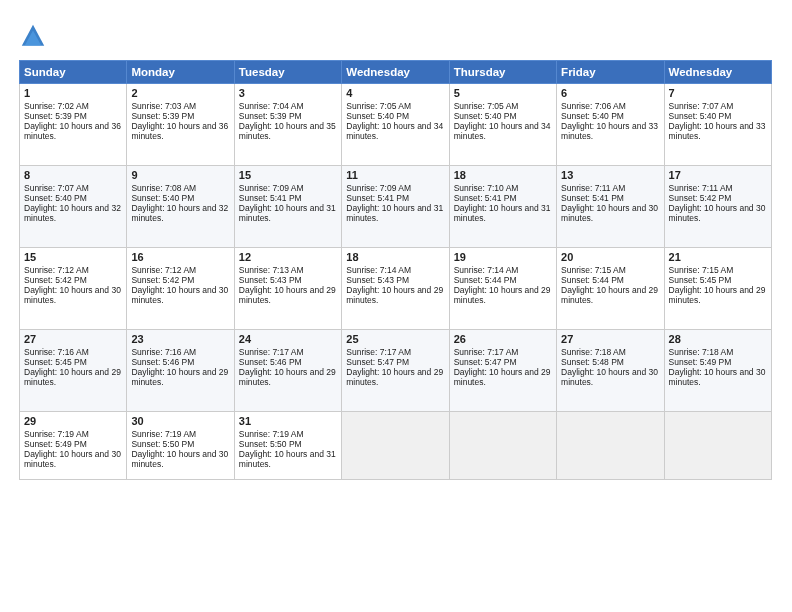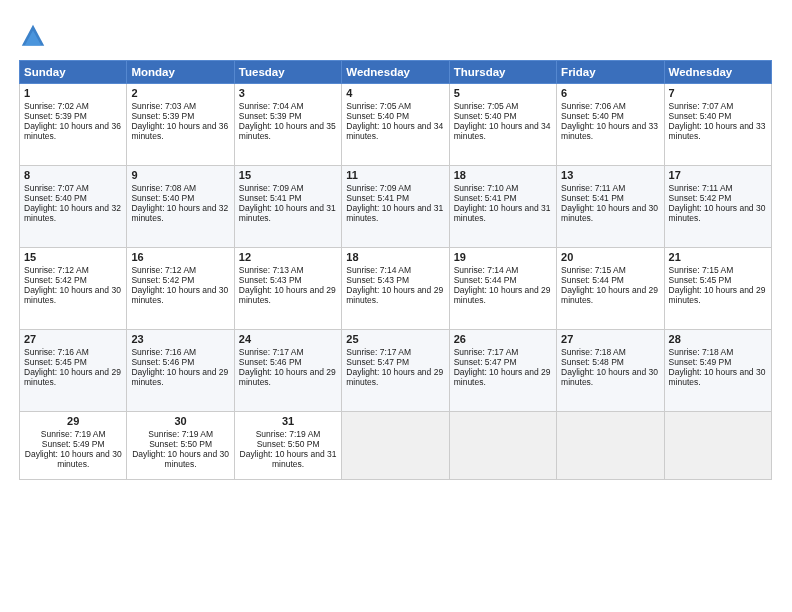--- a/index.html
+++ b/index.html
@@ -91,21 +91,20 @@
       font-size: 11px;
       font-weight: bold;
       display: block;
       margin-bottom: 2px;
     }
     .empty-cell {
       background: #f0f0f0 !important;
     }
     .last-row td {
       height: 68px;
-      text-align: center;
     }
   </style>
 </head>
 <body>
 
 <div class="page">
   <div class="header">
     <div class="logo">
       <svg class="logo-icon" viewBox="0 0 40 40" xmlns="http://www.w3.org/2000/svg">
         <polygon points="20,4 36,34 4,34" fill="#1a6bbf" opacity="0.85"></polygon>

